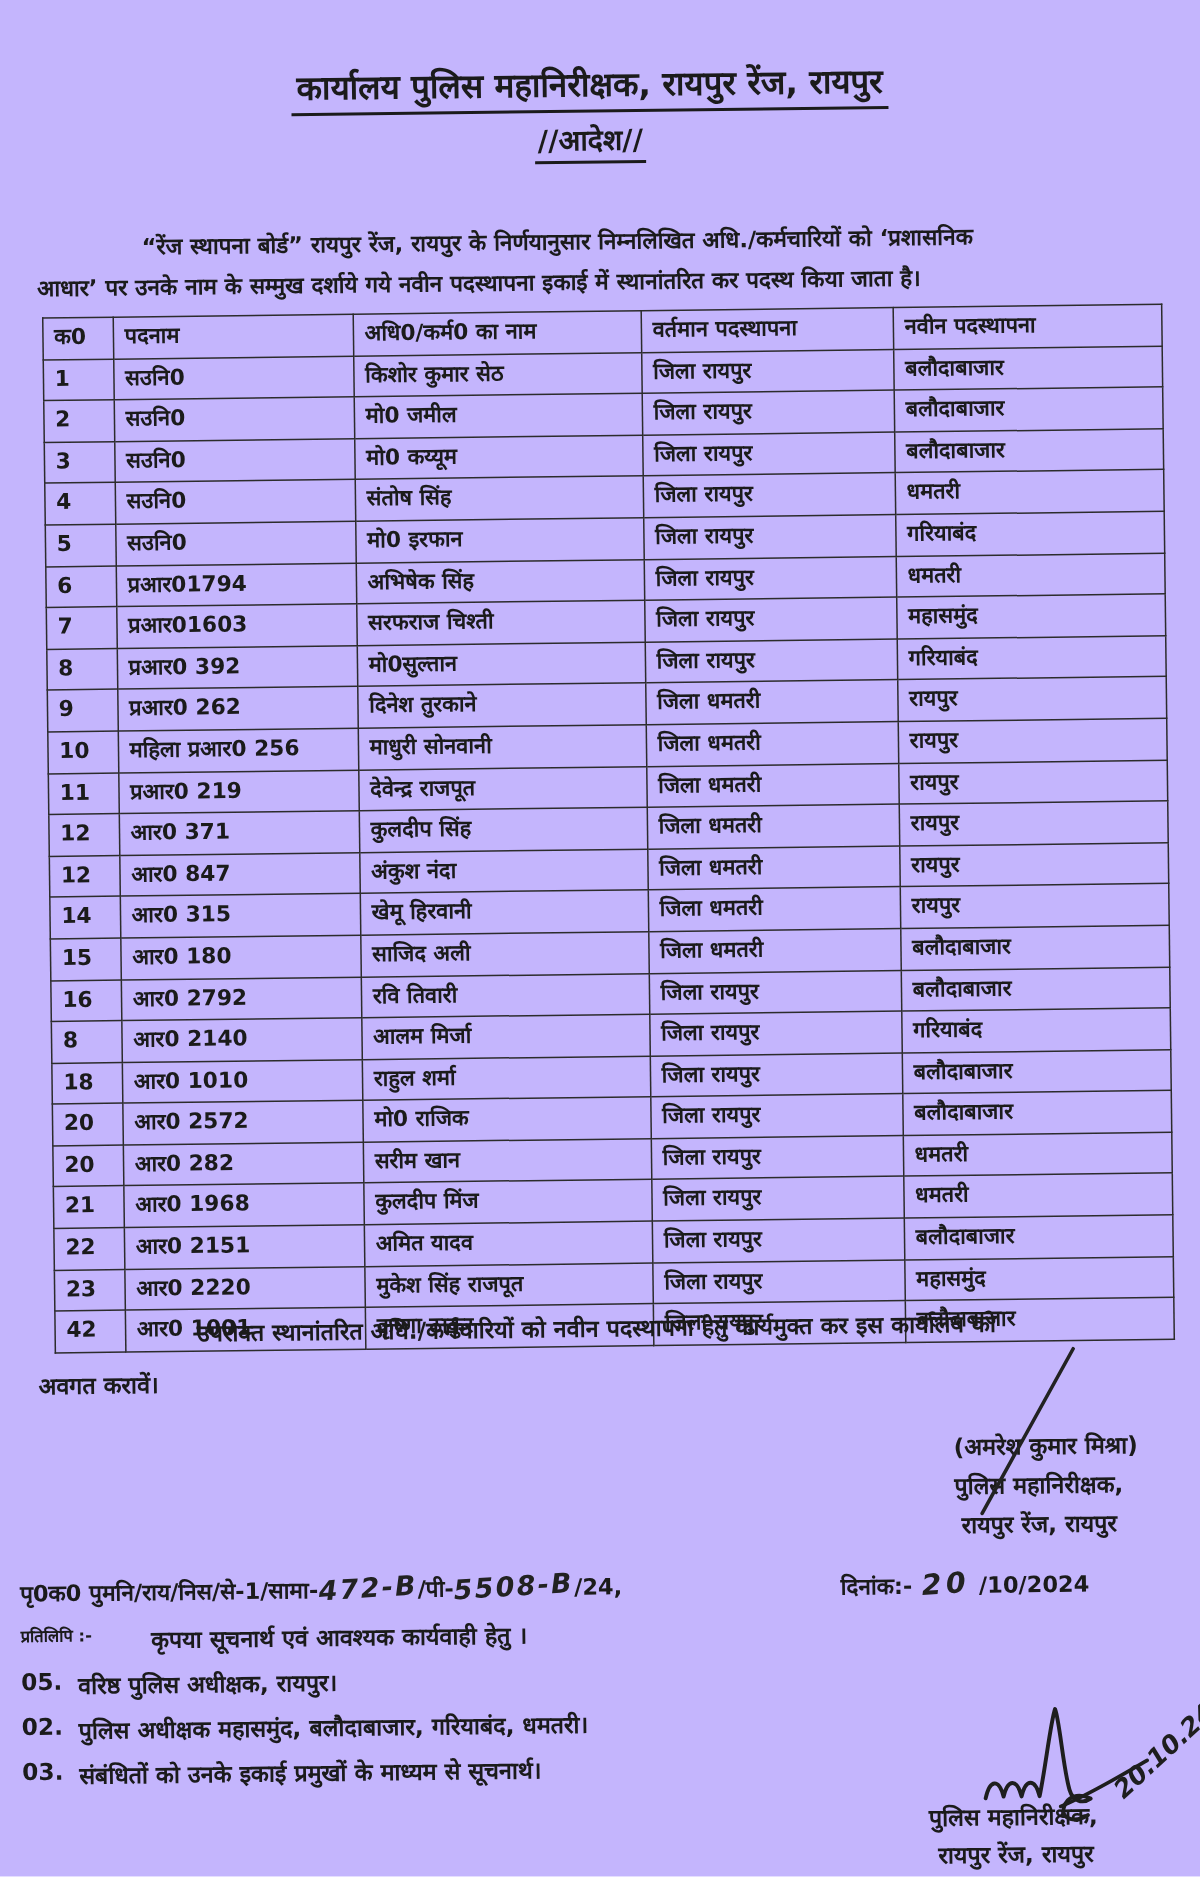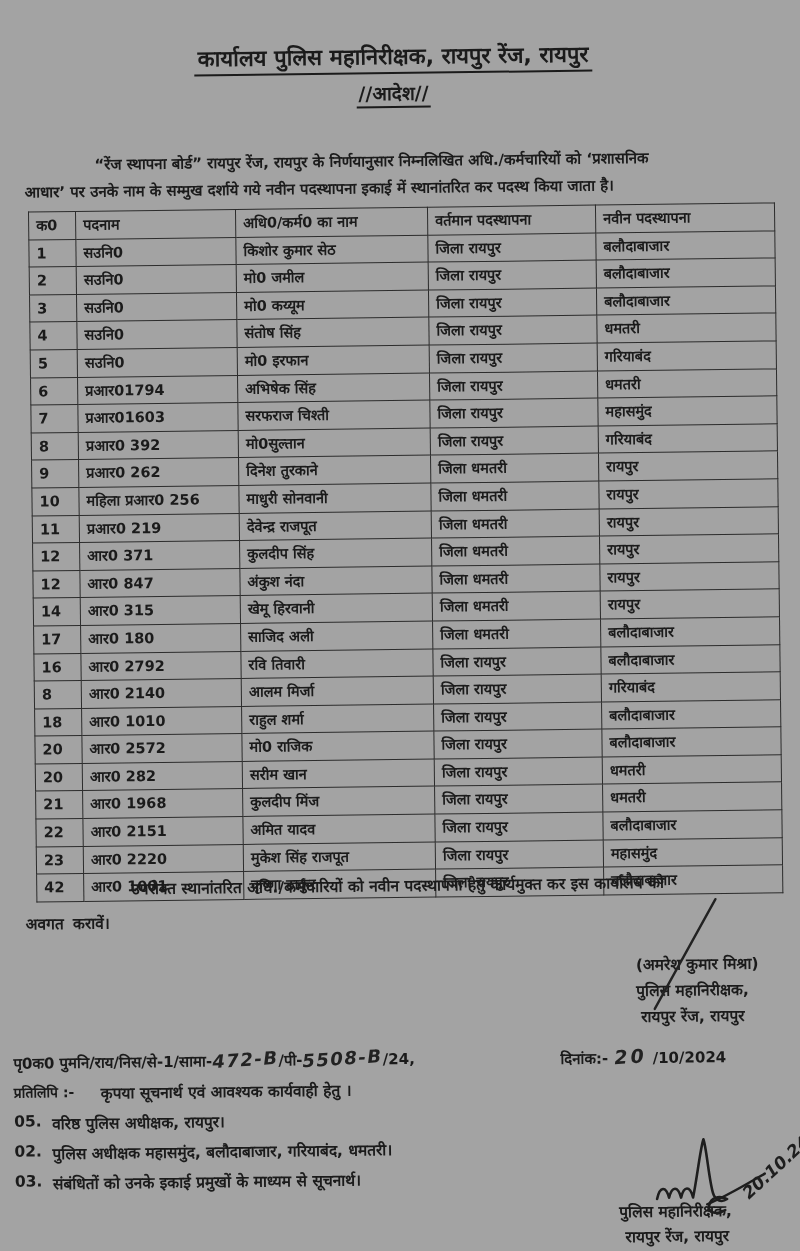--- a/index.html
+++ b/index.html
@@ -1,19 +1,19 @@
 <!DOCTYPE html>
 <html><head>
 <meta charset="utf-8">
 <style>
   html,body{margin:0;padding:0;background:#ffffff;}
   .page{
     position:relative;
     width:800px;height:1251px;
-    background:#a3a3a3;
+    background:#c4b5fd;
     overflow:hidden;
     font-family:"DejaVu Sans","Liberation Sans",sans-serif;
     color:#1b1b1b;
   }
   .doc{
     position:absolute;inset:0;
     transform:rotate(-0.7deg);
     transform-origin:400px 620px;
   }
   .abs{position:absolute;white-space:nowrap;}
@@ -40,35 +40,35 @@
   table.transfer th,table.transfer td{
     border:1.6px solid #2c2c2c;
     font-size:14.5px;font-weight:600;
     text-align:left;
     padding:1px 4px 1px 7px;
     height:24.6px;line-height:24.6px;
     overflow:hidden;white-space:nowrap;
   }
   table.transfer th{font-weight:700;}
   .closing1{top:874px;left:128px;font-size:15.5px;font-weight:600;}
-  .closing2{top:908px;left:22px;font-size:15.5px;font-weight:600;font-family:Liberation Mono, monospace;}
+  .closing2{top:908px;left:22px;font-size:15.5px;font-weight:600;}
   .sig-name{top:956px;left:598px;width:190px;text-align:center;font-size:15.5px;font-weight:700;}
   .sig-desig{top:982px;left:598px;width:180px;text-align:center;font-size:15.5px;font-weight:700;}
   .sig-office{top:1008px;left:598px;width:180px;text-align:center;font-size:15.5px;font-weight:700;}
   .refline{top:1047px;left:8px;font-size:15px;font-weight:600;}
   .hand{
     display:inline-block;
     font-style:italic;font-weight:600;
     font-size:18px;letter-spacing:1.5px;
     transform:rotate(-3deg);
     color:#222;
   }
   .dateline{top:1048px;left:555px;font-size:15px;font-weight:700;}
   .dateline .hand{font-size:19px;letter-spacing:3px;margin:0 6px;}
-  .copyline{top:1078px;left:8px;font-size:14px;font-weight:700;}
+  .copyline{top:1078px;left:8px;font-size:11px;font-weight:700;}
   .copytext{top:1078px;left:95px;font-size:15.5px;font-weight:600;}
   .item{font-size:15.5px;font-weight:600;}
   .item .num{position:absolute;left:8px;}
   .item .txt{position:absolute;left:46px;}
   .item0{top:1108px;}
   .item1{top:1138px;}
   .item2{top:1168px;}
   .bsig-desig{top:1203px;left:612px;font-size:15.5px;font-weight:700;}
   .bsig-office{top:1228px;left:618px;font-size:15.5px;font-weight:700;}
   svg.overlay{position:absolute;inset:0;width:800px;height:1251px;pointer-events:none;}
@@ -204,21 +204,21 @@
             <td>रायपुर</td>
           </tr>
           <tr>
             <td>14</td>
             <td>आर0 315</td>
             <td>खेमू हिरवानी</td>
             <td>जिला धमतरी</td>
             <td>रायपुर</td>
           </tr>
           <tr>
-            <td>17</td>
+            <td>15</td>
             <td>आर0 180</td>
             <td>साजिद अली</td>
             <td>जिला धमतरी</td>
             <td>बलौदाबाजार</td>
           </tr>
           <tr>
             <td>16</td>
             <td>आर0 2792</td>
             <td>रवि तिवारी</td>
             <td>जिला रायपुर</td>

